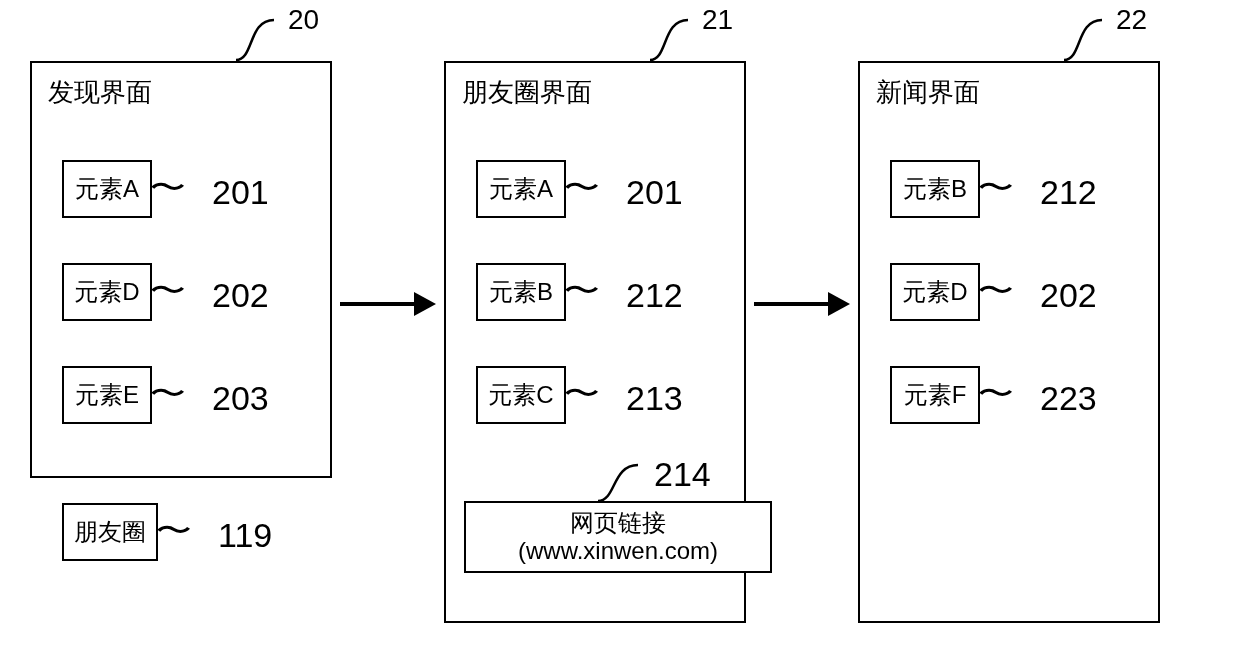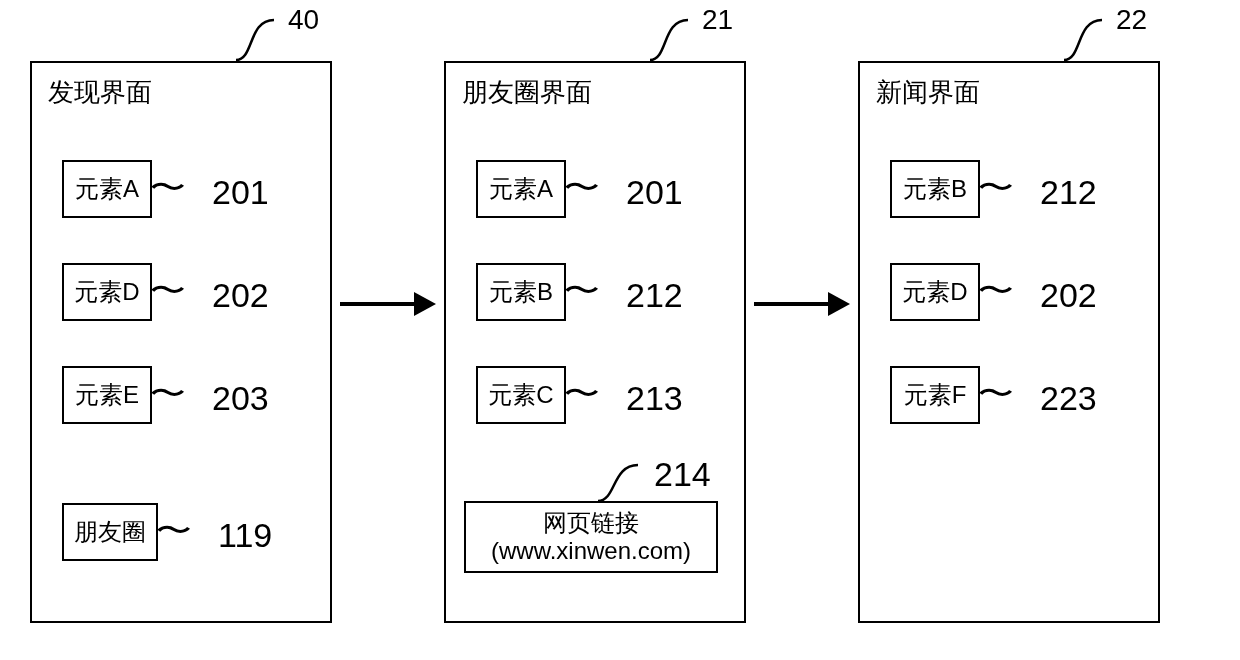--- a/index.html
+++ b/index.html
@@ -68,21 +68,21 @@
     border-top: 12px solid transparent;
     border-bottom: 12px solid transparent;
     border-left: 22px solid #000;
   }
 </style>
 </head>
 <body>
 
 <div class="canvas">
 
-  <div class="panel" style="left:30px; top:61px; width:302px; height:562px;">
+  <div class="panel" style="left:30px; top:61px; width:302px; height:417px;">
     <div class="panel-title">发现界面</div>
 
     <div class="elem-box" style="left:30px; top:97px; width:90px; height:58px;">元素A</div>
     <span class="curl" style="left:124px; top:113px;">〜</span>
     <div class="ref-label" style="left:180px; top:110px;">201</div>
 
     <div class="elem-box" style="left:30px; top:200px; width:90px; height:58px;">元素D</div>
     <span class="curl" style="left:124px; top:216px;">〜</span>
     <div class="ref-label" style="left:180px; top:213px;">202</div>
 
@@ -93,21 +93,21 @@
     <div class="elem-box" style="left:30px; top:440px; width:96px; height:58px;">朋友圈</div>
     <span class="curl" style="left:130px; top:456px;">〜</span>
     <div class="ref-label" style="left:186px; top:453px;">119</div>
   </div>
 
   <div class="top-callout" style="left:234px; top:14px;">
     <svg width="86" height="48" viewBox="0 0 86 48">
       <path d="M2 46 C 20 46 14 6 40 6" stroke="#000" stroke-width="2.5" fill="none"></path>
     </svg>
   </div>
-  <div class="ref-label" style="left:288px; top:4px; font-size:28px;">40</div>
+  <div class="ref-label" style="left:288px; top:4px; font-size:28px;">20</div>
 
   <div class="arrow" style="left:340px; top:292px;">
     <div class="arrow-line" style="width:74px;"></div>
     <div class="arrow-head"></div>
   </div>
 
   <div class="panel" style="left:444px; top:61px; width:302px; height:562px;">
     <div class="panel-title">朋友圈界面</div>
 
     <div class="elem-box" style="left:30px; top:97px; width:90px; height:58px;">元素A</div>
@@ -115,21 +115,21 @@
     <div class="ref-label" style="left:180px; top:110px;">201</div>
 
     <div class="elem-box" style="left:30px; top:200px; width:90px; height:58px;">元素B</div>
     <span class="curl" style="left:124px; top:216px;">〜</span>
     <div class="ref-label" style="left:180px; top:213px;">212</div>
 
     <div class="elem-box" style="left:30px; top:303px; width:90px; height:58px;">元素C</div>
     <span class="curl" style="left:124px; top:319px;">〜</span>
     <div class="ref-label" style="left:180px; top:316px;">213</div>
 
-    <div class="elem-box wide" style="left:18px; top:438px; width:254px; height:72px;">
+    <div class="elem-box wide" style="left:18px; top:438px; width:308px; height:72px;">
       <div>网页链接</div>
       <div>(www.xinwen.com)</div>
     </div>
 
     <div class="top-callout" style="left:148px; top:396px;">
       <svg width="72" height="44" viewBox="0 0 72 44">
         <path d="M4 42 C 22 42 18 6 44 6" stroke="#000" stroke-width="2.5" fill="none"></path>
       </svg>
     </div>
     <div class="ref-label" style="left:208px; top:392px;">214</div>

